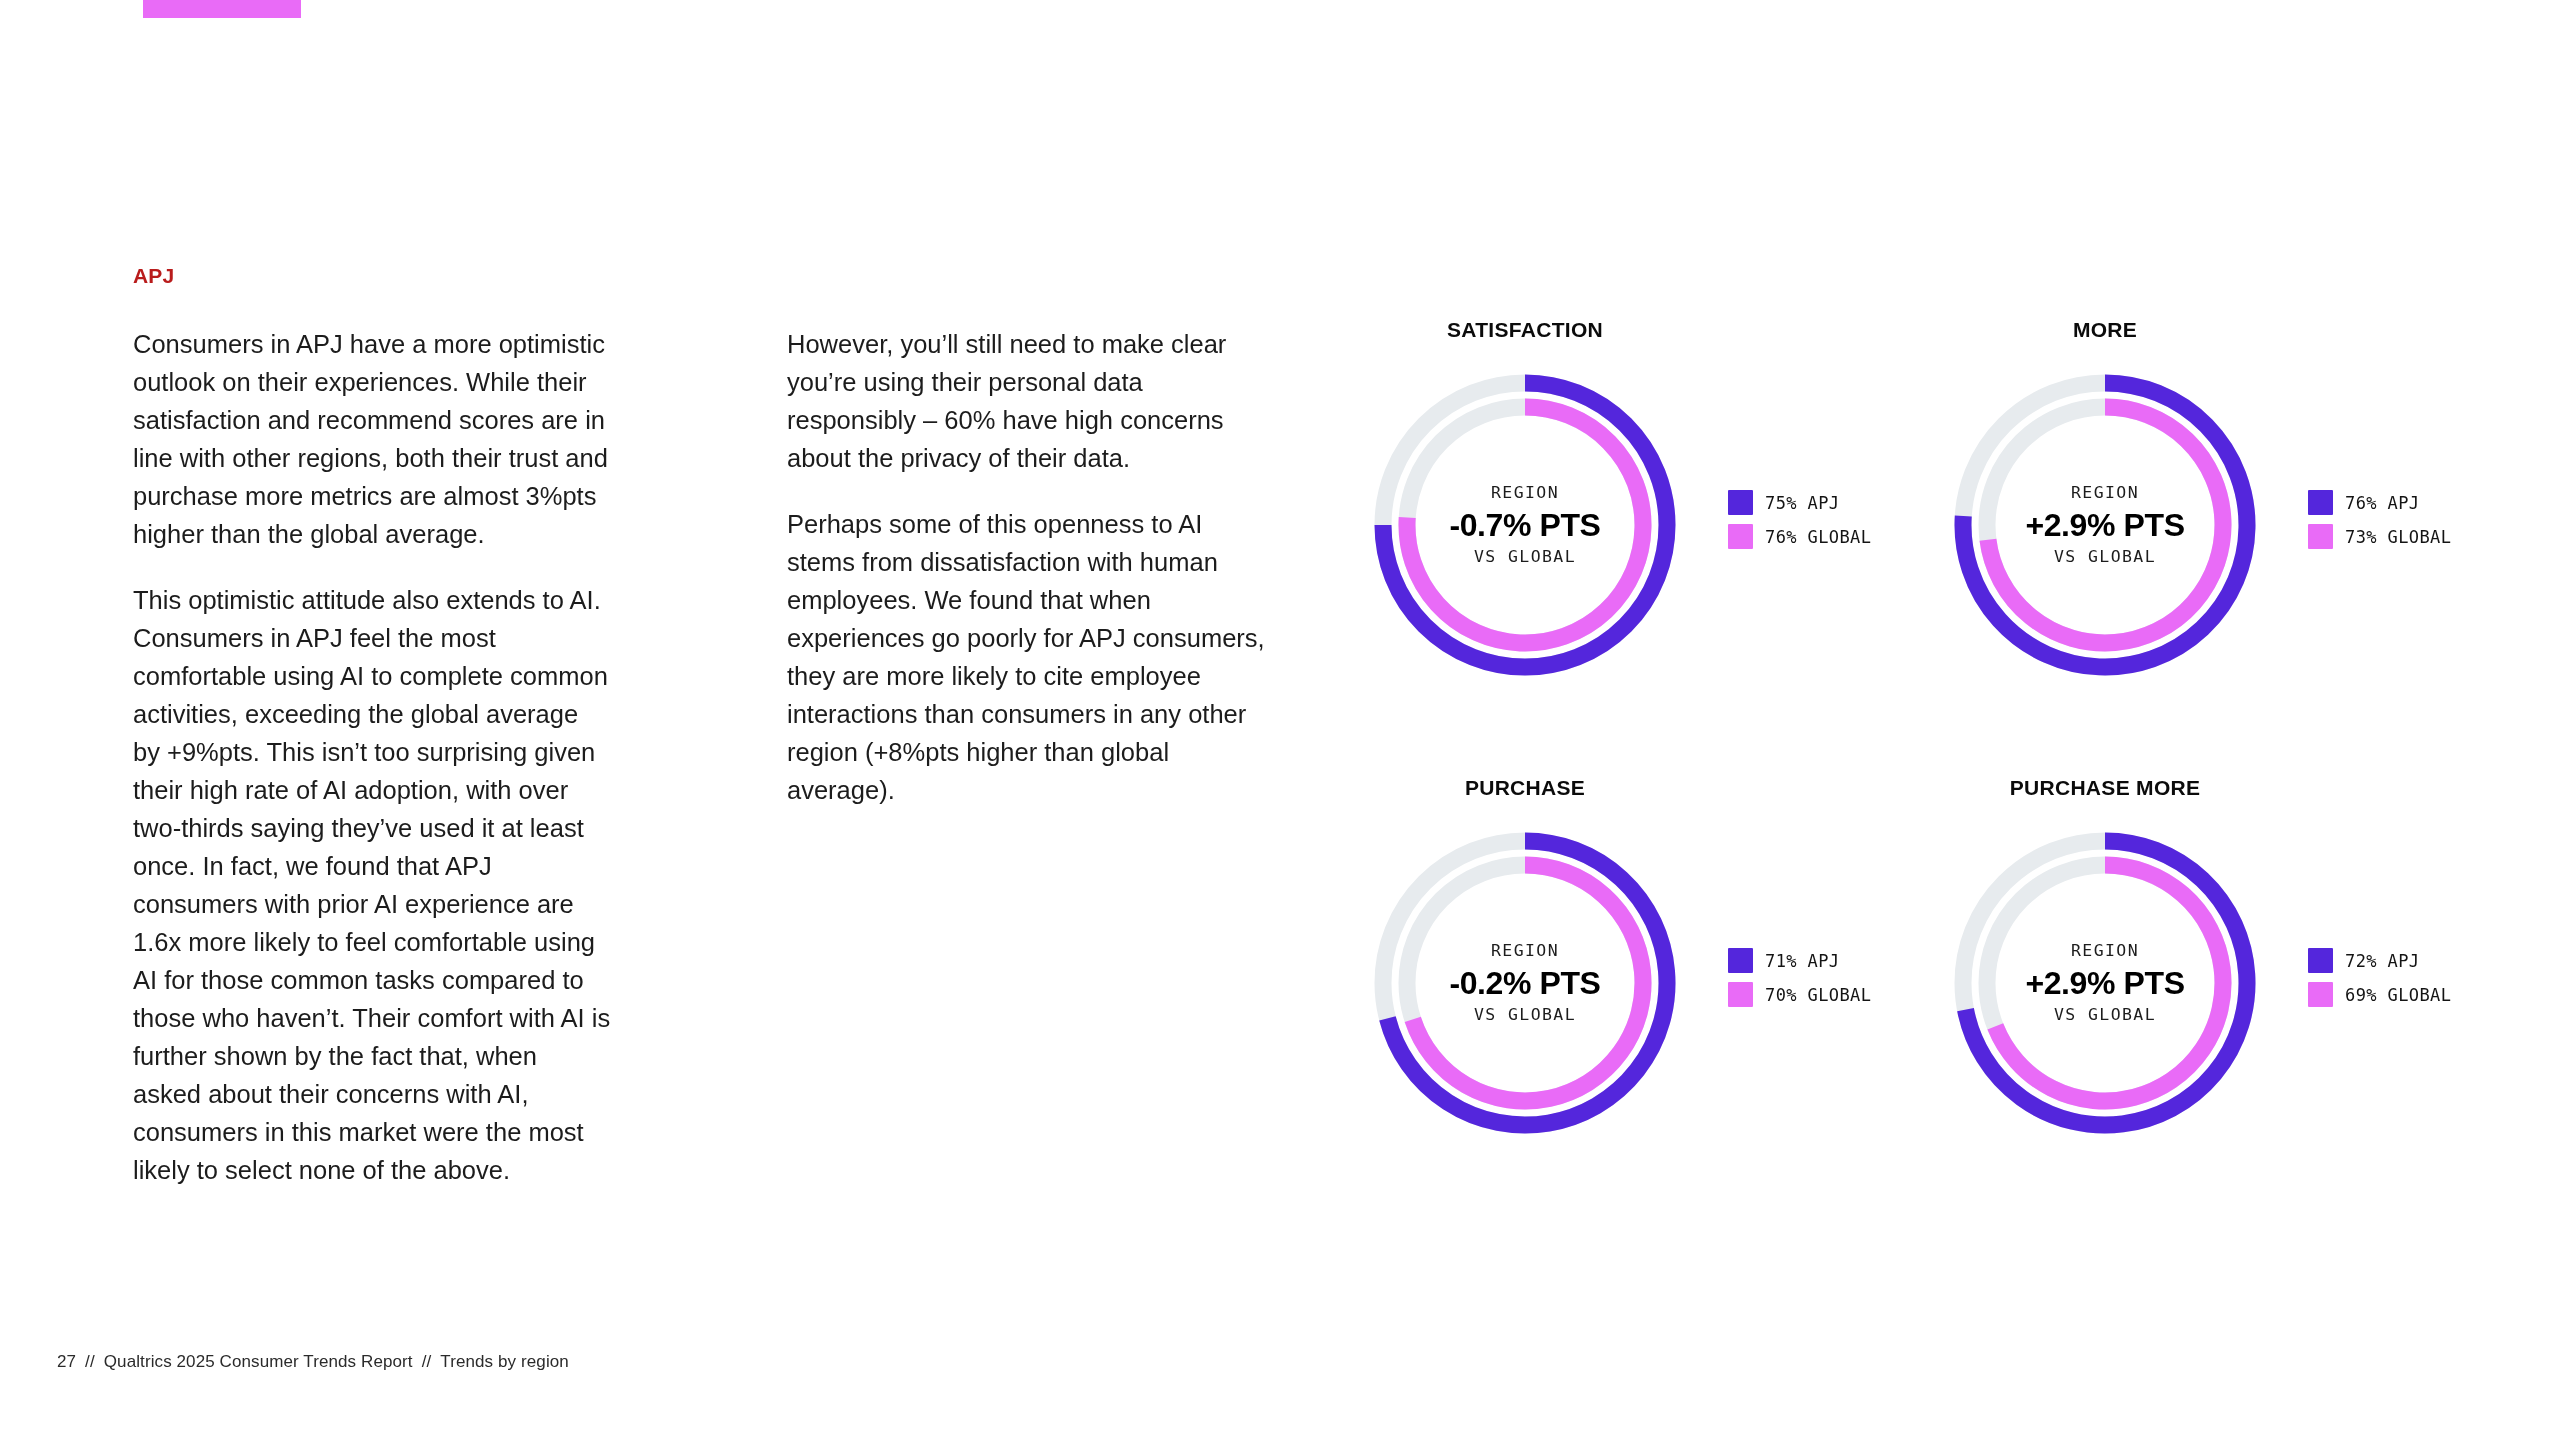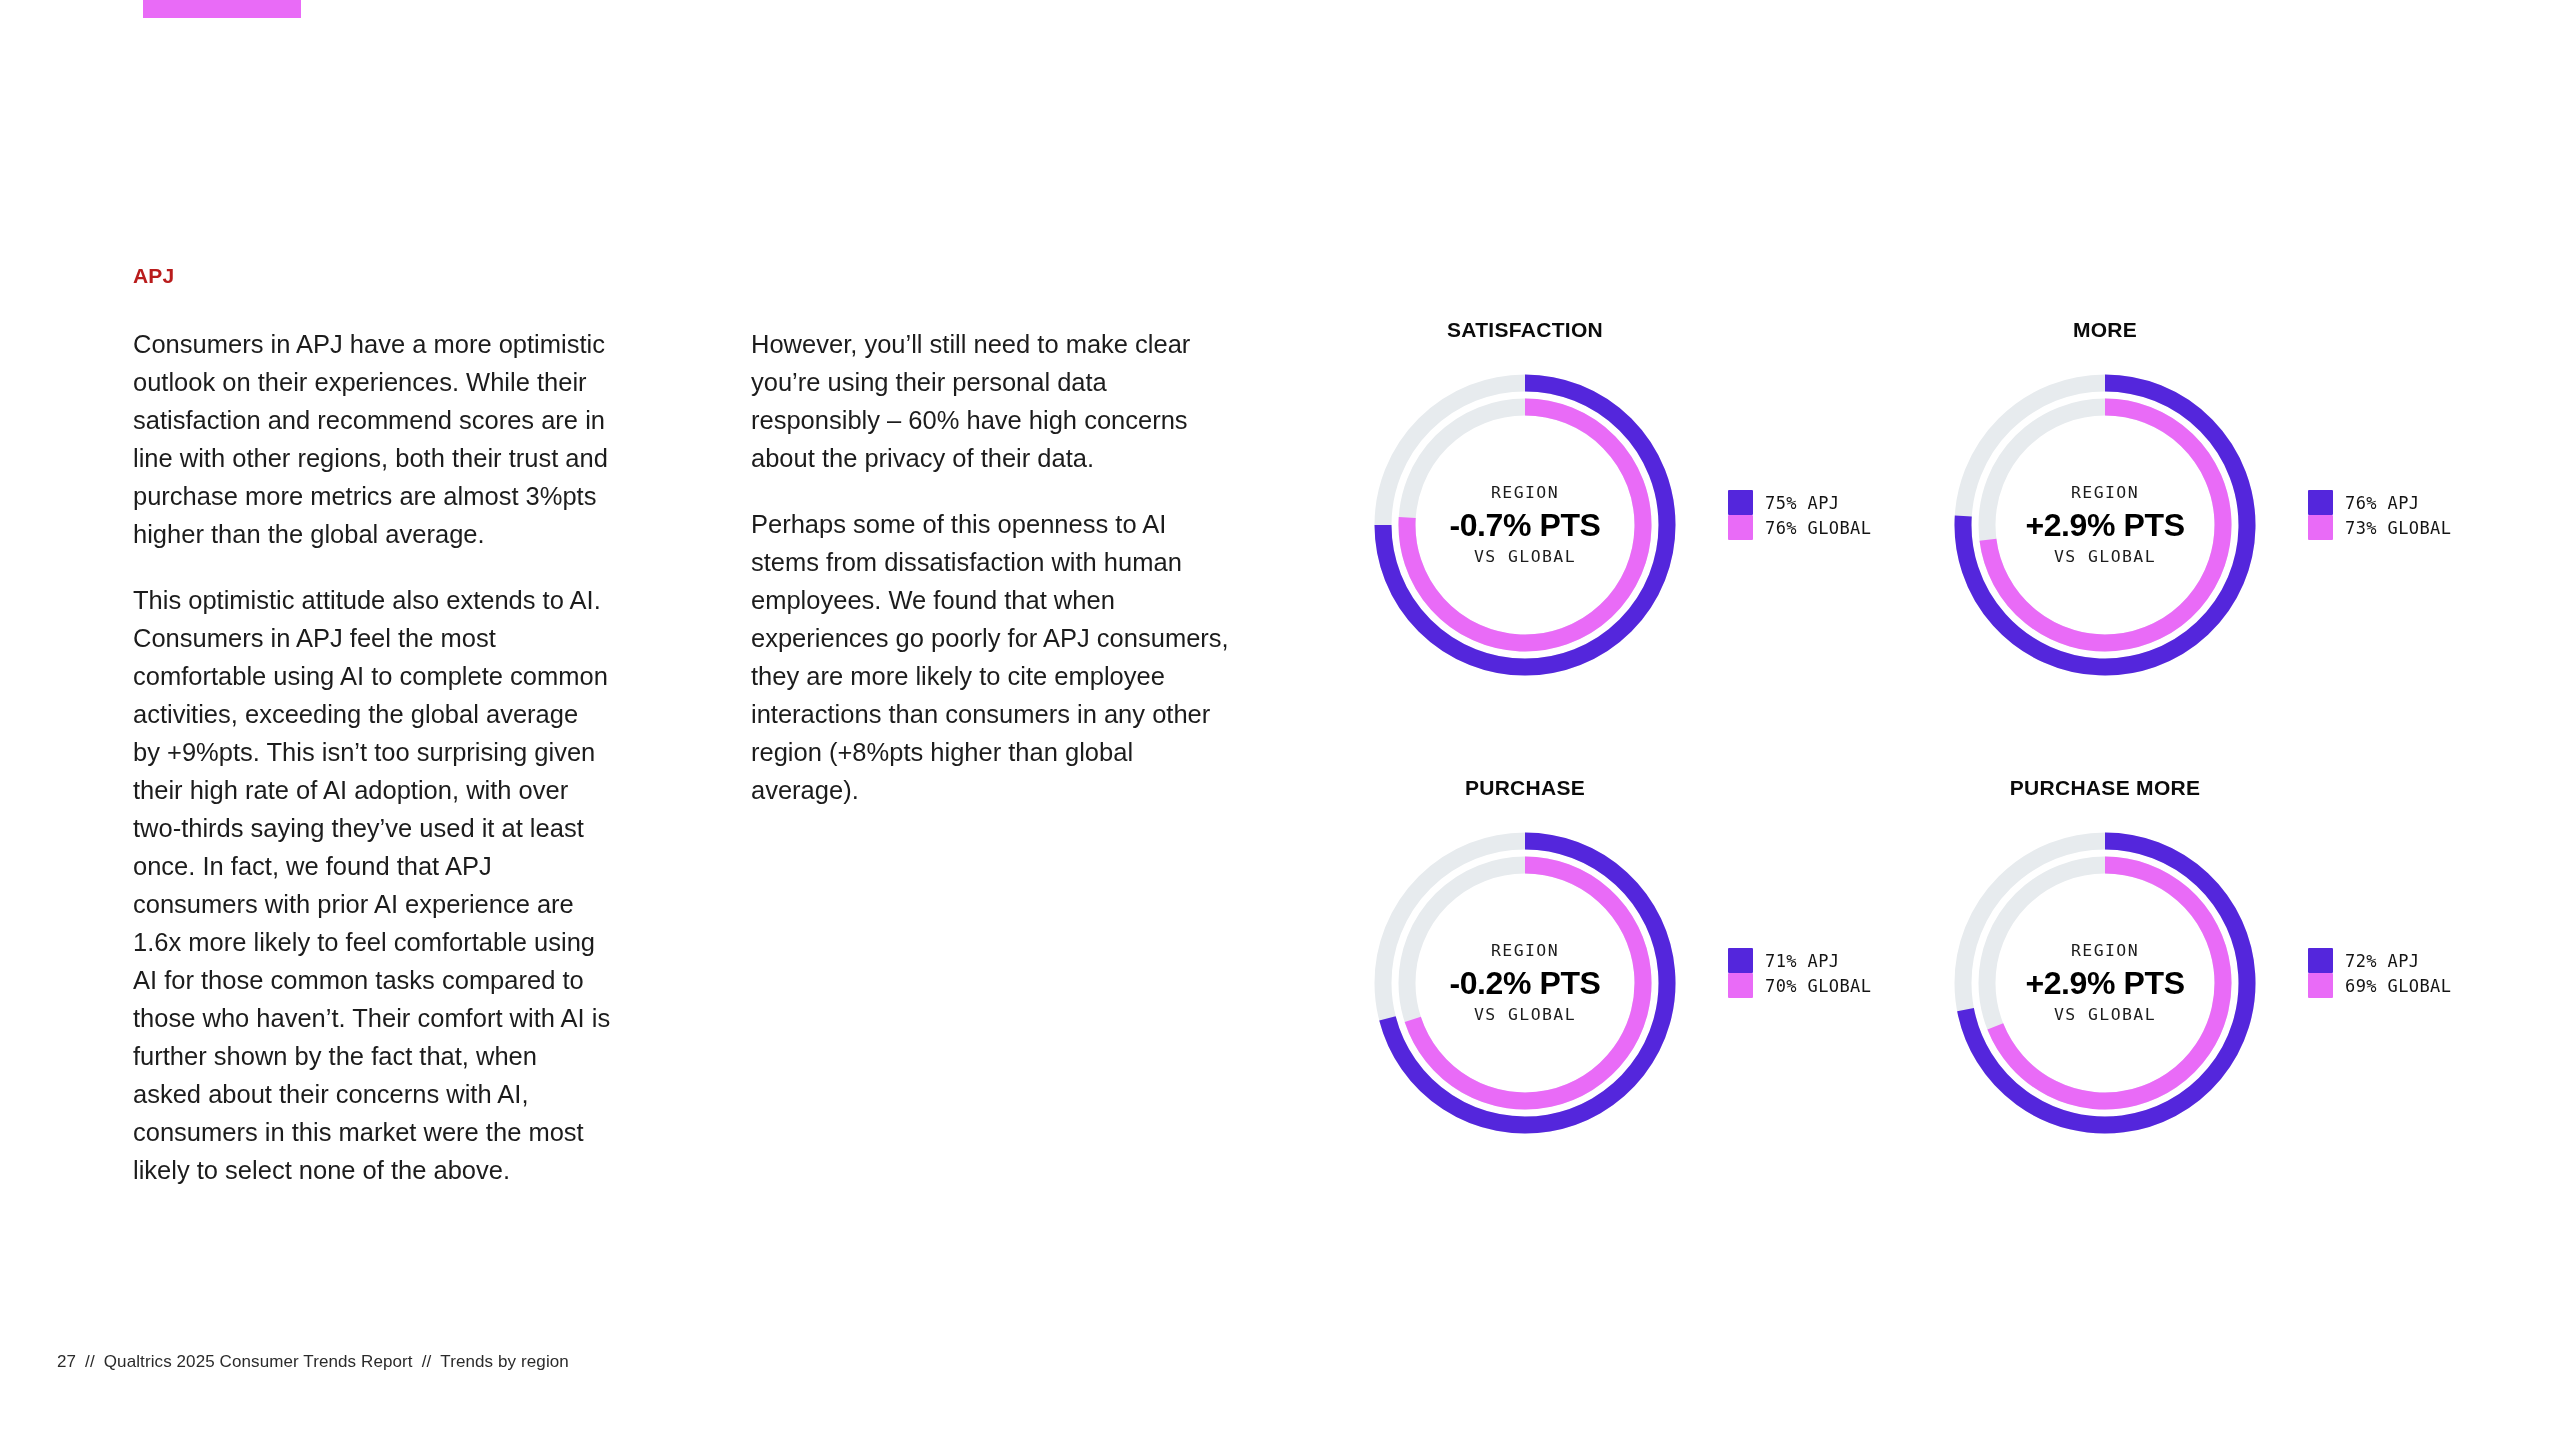--- a/index.html
+++ b/index.html
@@ -42,21 +42,21 @@
   
   .text-col {
     position: absolute;
     top: 325px;
     font-size: 25.5px;
     line-height: 38px;
     color: #1c1c1c;
     font-weight: 400;
   }
   .text-col.col-1 { left: 133px; width: 478px; }
-  .text-col.col-2 { left: 751px; width: 480px; }
+  .text-col.col-2 { left: 787px; width: 480px; }
   .text-col p {
     margin: 0 0 28px 0;
   }
   .text-col p:last-child { margin-bottom: 0; }
 
   
   .charts-grid {
     position: absolute;
     left: 1330px;
     top: 318px;
@@ -127,20 +127,21 @@
     margin: 2px 0 1px 0;
   }
 
   
   .chart-legend {
     position: absolute;
     left: 398px;
     top: 172px;
     display: flex;
     flex-direction: column;
+    gap: 9px;
   }
   .legend-row {
     display: flex;
     align-items: center;
     gap: 12px;
   }
   .legend-swatch {
     width: 25px;
     height: 25px;
     flex: 0 0 auto;

